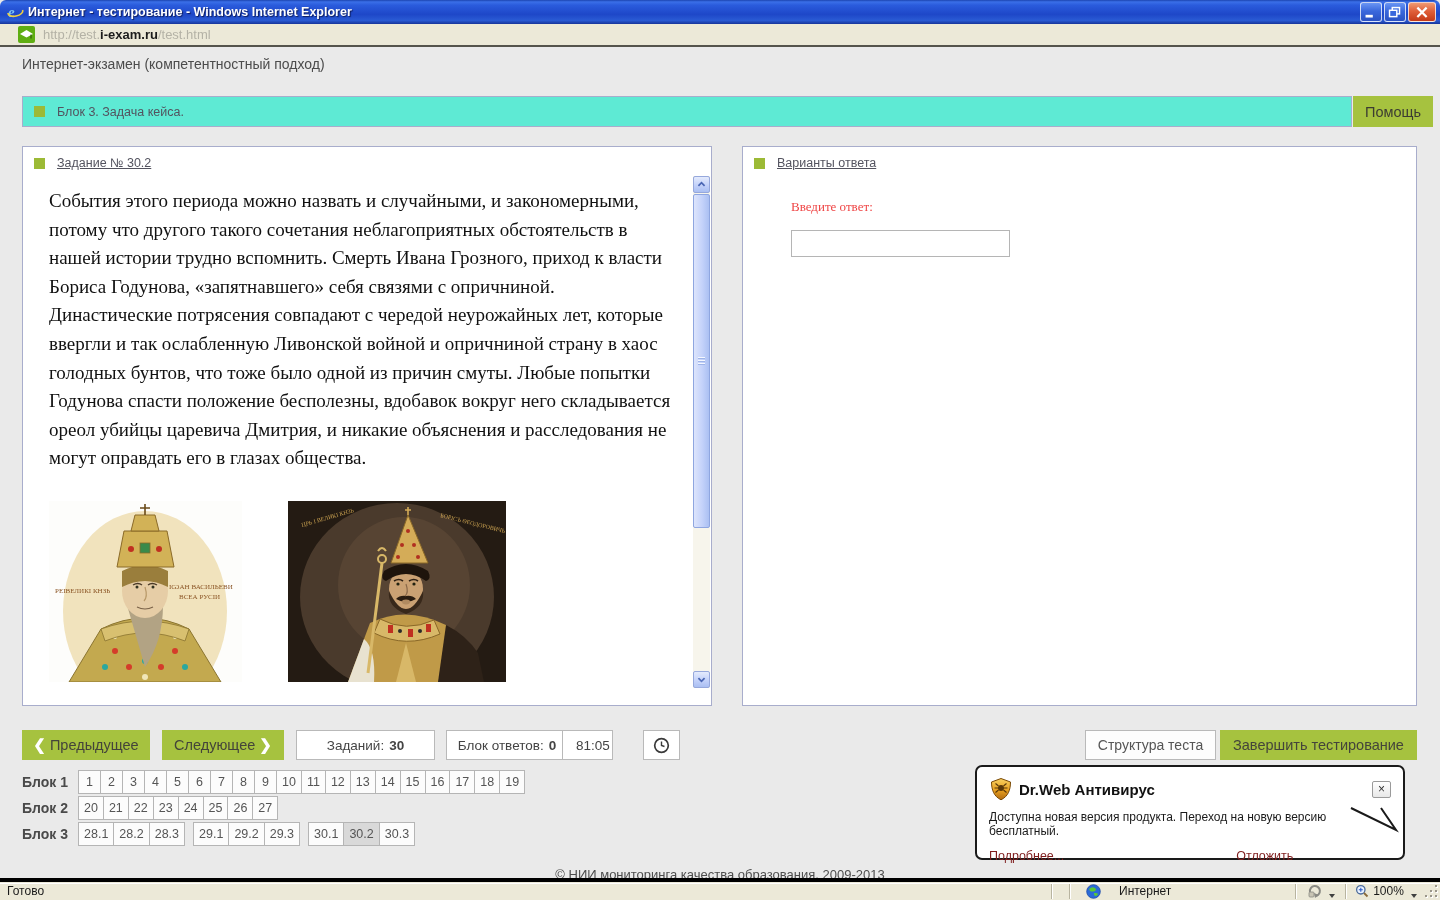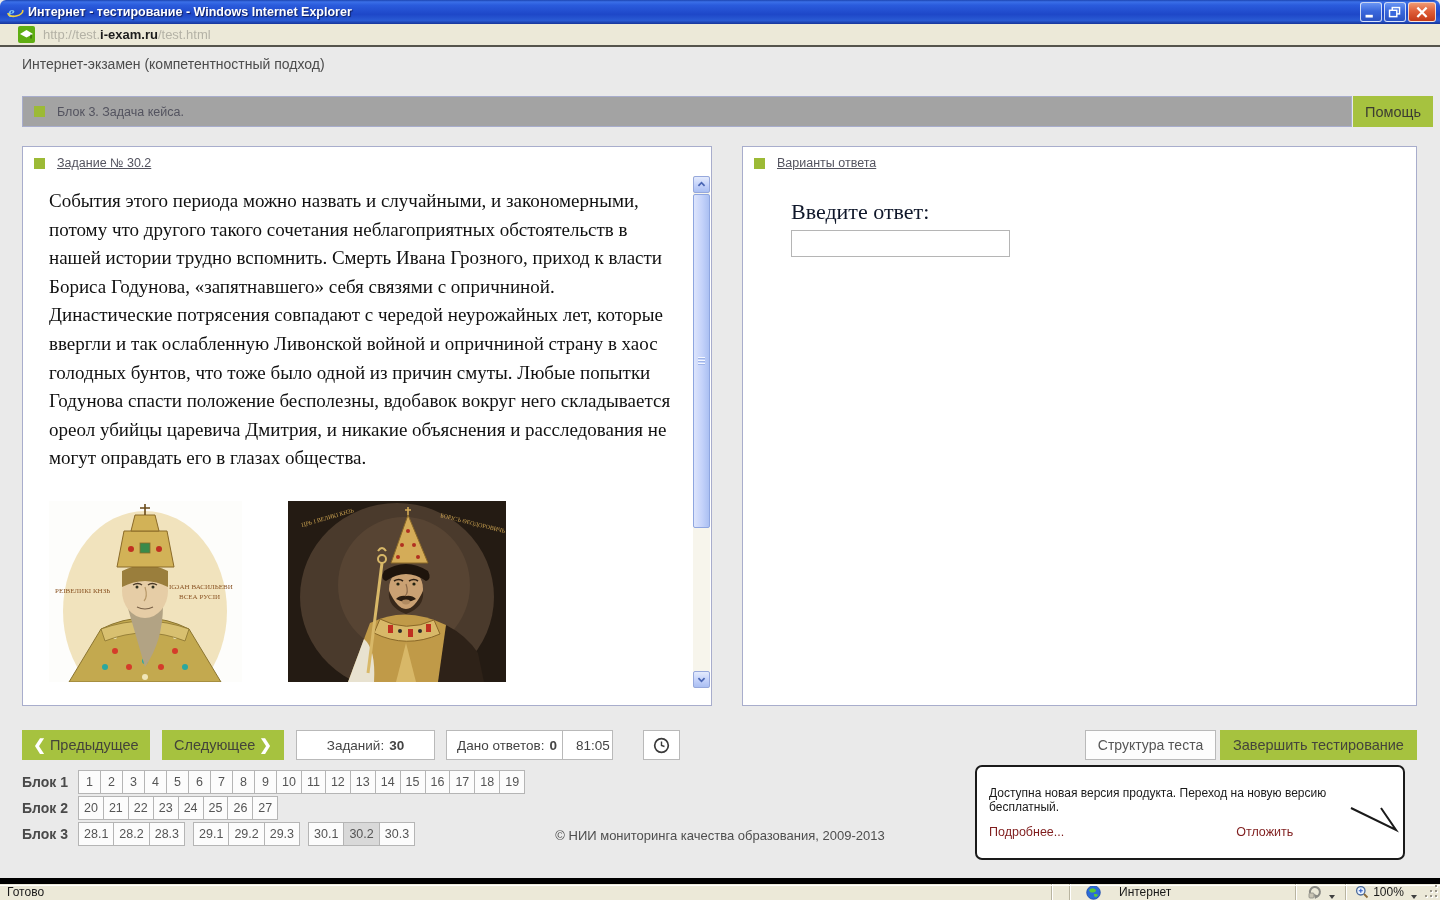--- a/index.html
+++ b/index.html
@@ -26,36 +26,36 @@
   .url { font-size:13px; color:#b4b2a6; white-space:nowrap; }
   .url b { color:#1c1c1c; }
 
   
   .content { position:absolute; top:49px; left:0; right:0; bottom:22px; background:#eaeaea; }
   .page-header { position:absolute; top:7px; left:22px; font-size:14px; color:#4c4c4c; }
 
   .green-sq { display:inline-block; width:11px; height:11px; background:#9cba36; margin-right:12px; flex:none; }
   .panel-head { display:flex; align-items:center; font-size:12.5px; color:#53535f; }
 
-  .block-bar { position:absolute; top:47px; left:22px; width:1330px; height:31px; background:#a3a3a3;
+  .block-bar { position:absolute; top:47px; left:22px; width:1330px; height:31px; background:#5eead4;
     border:1px solid #a8adcc; display:flex; align-items:center; padding-left:11px; }
   .help-btn { position:absolute; top:47px; left:1353px; width:80px; height:31px; background:#a6c23f; border:none;
     font-family:inherit; font-size:14.5px; color:#3c3c32; cursor:pointer; }
 
   .panel { position:absolute; top:97px; height:560px; background:#fff; border:1px solid #a8adcc; }
   .panel-task { left:22px; width:690px; }
   .panel-answer { left:742px; width:675px; }
   .panel .panel-head { padding:9px 0 0 11px;text-decoration:underline; }
 
   .task-body { position:absolute; top:40px; left:26px; width:628px; }
   .task-text { font-family:"Liberation Serif",serif; font-size:19px; line-height:28.6px; color:#111; }
   .portraits { display:flex; gap:46px; margin-top:28px; height:181px; }
   .portraits svg { flex:none; }
 
-  .answer-prompt { position:absolute; top:52px; left:48px; font-family:"Liberation Serif",serif; font-size:22px; color:#0f172a; }
+  .answer-prompt { position:absolute; top:52px; left:48px; font-family:"Liberation Serif",serif; font-size:13px; color:#ef4444; }
   .answer-input { position:absolute; top:83px; left:48px; width:219px; height:27px; border:1px solid #b5b5b5; font-size:15px; padding:0 5px; font-family:inherit; }
 
   
   .xp-scroll { position:absolute; top:29px; right:1px; width:17px; height:512px; background:#f7f5ec; }
   .xp-sbtn { position:absolute; left:0; width:17px; height:17px; border:1px solid #96a8dc; border-radius:2px;
     background:linear-gradient(to bottom,#e4ebfd,#c0cff9 60%,#aabff2); }
   .xp-sbtn.up { top:0; } .xp-sbtn.down { bottom:0; }
   .xp-sbtn svg { position:absolute; inset:0; }
   .xp-thumb { position:absolute; top:18px; left:0; width:17px; height:334px; border:1px solid #8fa6e0; border-radius:2px;
     background:linear-gradient(to right,#dde5fc,#c4d2fa 55%,#abc0f2); }
@@ -78,38 +78,38 @@
   
   .blocks { position:absolute; top:721px; left:22px; }
   .block-row { display:flex; align-items:center; margin-bottom:2px; height:24px; }
   .block-label { width:56px; font-weight:bold; font-size:14px; color:#4a4a4a; line-height:24px; }
   .block-group { display:flex; margin-right:8px; }
   .qbtn { min-width:23px; height:24px; padding:0 5px; background:#fcfcfc; border:1px solid #b5b5b5;
     font-family:inherit; font-size:12.5px; color:#555; cursor:pointer; }
   .qbtn + .qbtn { margin-left:-1px; }
   .qbtn.active { background:#d9d9d9; }
 
-  .footer { position:absolute; top:779px; left:0; width:1440px; text-align:center; font-size:13px; color:#4e4e4e; }
+  .footer { position:absolute; top:818px; left:0; width:1440px; text-align:center; font-size:13px; color:#4e4e4e; }
 
   
   .drweb { position:absolute; left:975px; top:716px; width:430px; height:95px; background:#fff;
     border:2px solid #1a1a1a; border-radius:7px; padding:10px 12px; z-index:5; }
   .drweb-head { display:flex; align-items:center; }
   .drweb-title { font-size:15px; font-weight:bold; color:#111; margin-left:6px; }
   .drweb-close { margin-left:auto; width:19px; height:17px; border:1px solid #9a9a9a; border-radius:2px; background:linear-gradient(#fff,#e8e8e8);
     font-size:12px; line-height:15px; text-align:center; color:#333; cursor:pointer; }
   .drweb-msg { font-size:12px; color:#1a1a1a; margin-top:9px; }
   .drweb-links { display:flex; margin-top:11px; font-size:12.5px; }
   .drweb-links a { color:#7f1d1d; text-decoration:none; cursor:pointer; }
   .lnk-postpone { margin-left:172px; }
   .drweb-tail { position:absolute; left:1345px; top:807px; width:58px; height:26px; z-index:6; }
 
   
   .statusbar { position:absolute; bottom:0; left:0; right:0; height:22px; background:#ece9d8;
-    border-top:6px solid #000000; display:flex; align-items:center; font-size:12px; color:#1a1a1a; }
+    border-top:4px solid #000000; display:flex; align-items:center; font-size:12px; color:#1a1a1a; }
   .statusbar::before { content:""; position:absolute; top:1px; left:0; right:0; height:1px; background:#fff; }
   .sb-ready { flex:1; padding-left:7px; }
   .sb-sep { width:2px; height:16px; border-left:1px solid #b8b4a0; border-right:1px solid #fff; margin:0 1px; }
   .sb-gap { width:14px; }
   .sb-zone { width:222px; display:flex; align-items:center; gap:18px; padding-left:14px; }
   .sb-cell { display:flex; align-items:flex-end; gap:4px; justify-content:center; }
   .sb-sec { width:46px; } .sb-zoom { width:76px; }
   .caret { width:0; height:0; border-left:3px solid transparent; border-right:3px solid transparent; border-top:4px solid #404040; margin-left:3px; }
   .sb-grip { width:16px; height:100%; position:relative; }
   .sb-grip i { position:absolute; width:2px; height:2px; background:#9a968a; box-shadow:1px 1px 0 #fff; }
@@ -292,21 +292,21 @@
     </div>
 
     <div class="navrow">
       <button class="btn-green btn-prev"><span class="chev">❮</span> <span>Предыдущее</span></button>
       <button class="btn-green btn-next"><span>Следующее</span> <span class="chev">❯</span></button>
       <span class="counter c-tasks">
           <span>Заданий:</span>
           <b>30</b>
         </span>
       <span class="counter c-answers">
-          <span>Дано ответов:</span>
+          <span>Блок ответов:</span>
           <b>0</b>
         </span>
       <span class="counter c-timer">81:05</span>
       <span class="counter c-clock">
         <svg width="17" height="17" viewBox="0 0 17 17">
           <circle cx="8.5" cy="8.5" r="6.8" fill="none" stroke="#3a3a3a" stroke-width="1.7"></circle>
           <path d="M8.5,4.5 L8.5,8.5 L11.5,9.5" stroke="#3a3a3a" stroke-width="1.4" fill="none"></path>
         </svg>
       </span>
       <button class="btn-structure">Структура теста</button>
@@ -367,20 +367,39 @@
             <button class="qbtn">30.1</button>
             <button class="qbtn active">30.2</button>
             <button class="qbtn">30.3</button>
           </span>
         </div>
       </div>
 
     <div class="footer">© НИИ мониторинга качества образования, 2009-2013</div>
 
     <div class="drweb">
+      <div class="drweb-head">
+        <svg width="24" height="24" viewBox="0 0 24 24">
+          <defs>
+              <linearGradient id="shld" x1="0" y1="0" x2="0" y2="1">
+                <stop offset="0" stop-color="#f8d060"></stop>
+                <stop offset=".55" stop-color="#e8a020"></stop>
+                <stop offset="1" stop-color="#b06a10"></stop>
+              </linearGradient>
+            </defs>
+          <path d="M12,1.5 L21.5,5 C21.5,13 19,19.5 12,22.8 C5,19.5 2.5,13 2.5,5 Z" fill="url(#shld)" stroke="#7a4a08" stroke-width="1"></path>
+          <circle cx="12" cy="11" r="3" fill="#5a3808"></circle>
+          <g stroke="#5a3808" stroke-width="1.1" fill="none">
+            <path d="M9.5,9 L6.5,6.5 M9,11 L5.5,11 M9.5,13 L6.5,15.5"></path>
+            <path d="M14.5,9 L17.5,6.5 M15,11 L18.5,11 M14.5,13 L17.5,15.5"></path>
+          </g>
+        </svg>
+        <span class="drweb-title">Dr.Web Антивирус</span>
+        <span class="drweb-close">×</span>
+      </div>
       <div class="drweb-msg">Доступна новая версия продукта. Переход на новую версию бесплатный.</div>
       <div class="drweb-links">
         <a class="lnk-details">Подробнее...</a>
         <a class="lnk-postpone">Отложить</a>
       </div>
     </div>
   </div>
 
   <svg class="drweb-tail" viewBox="0 0 58 26">
     <path d="M6,1 L36,1 L51,23 Z" fill="#fff"></path>

